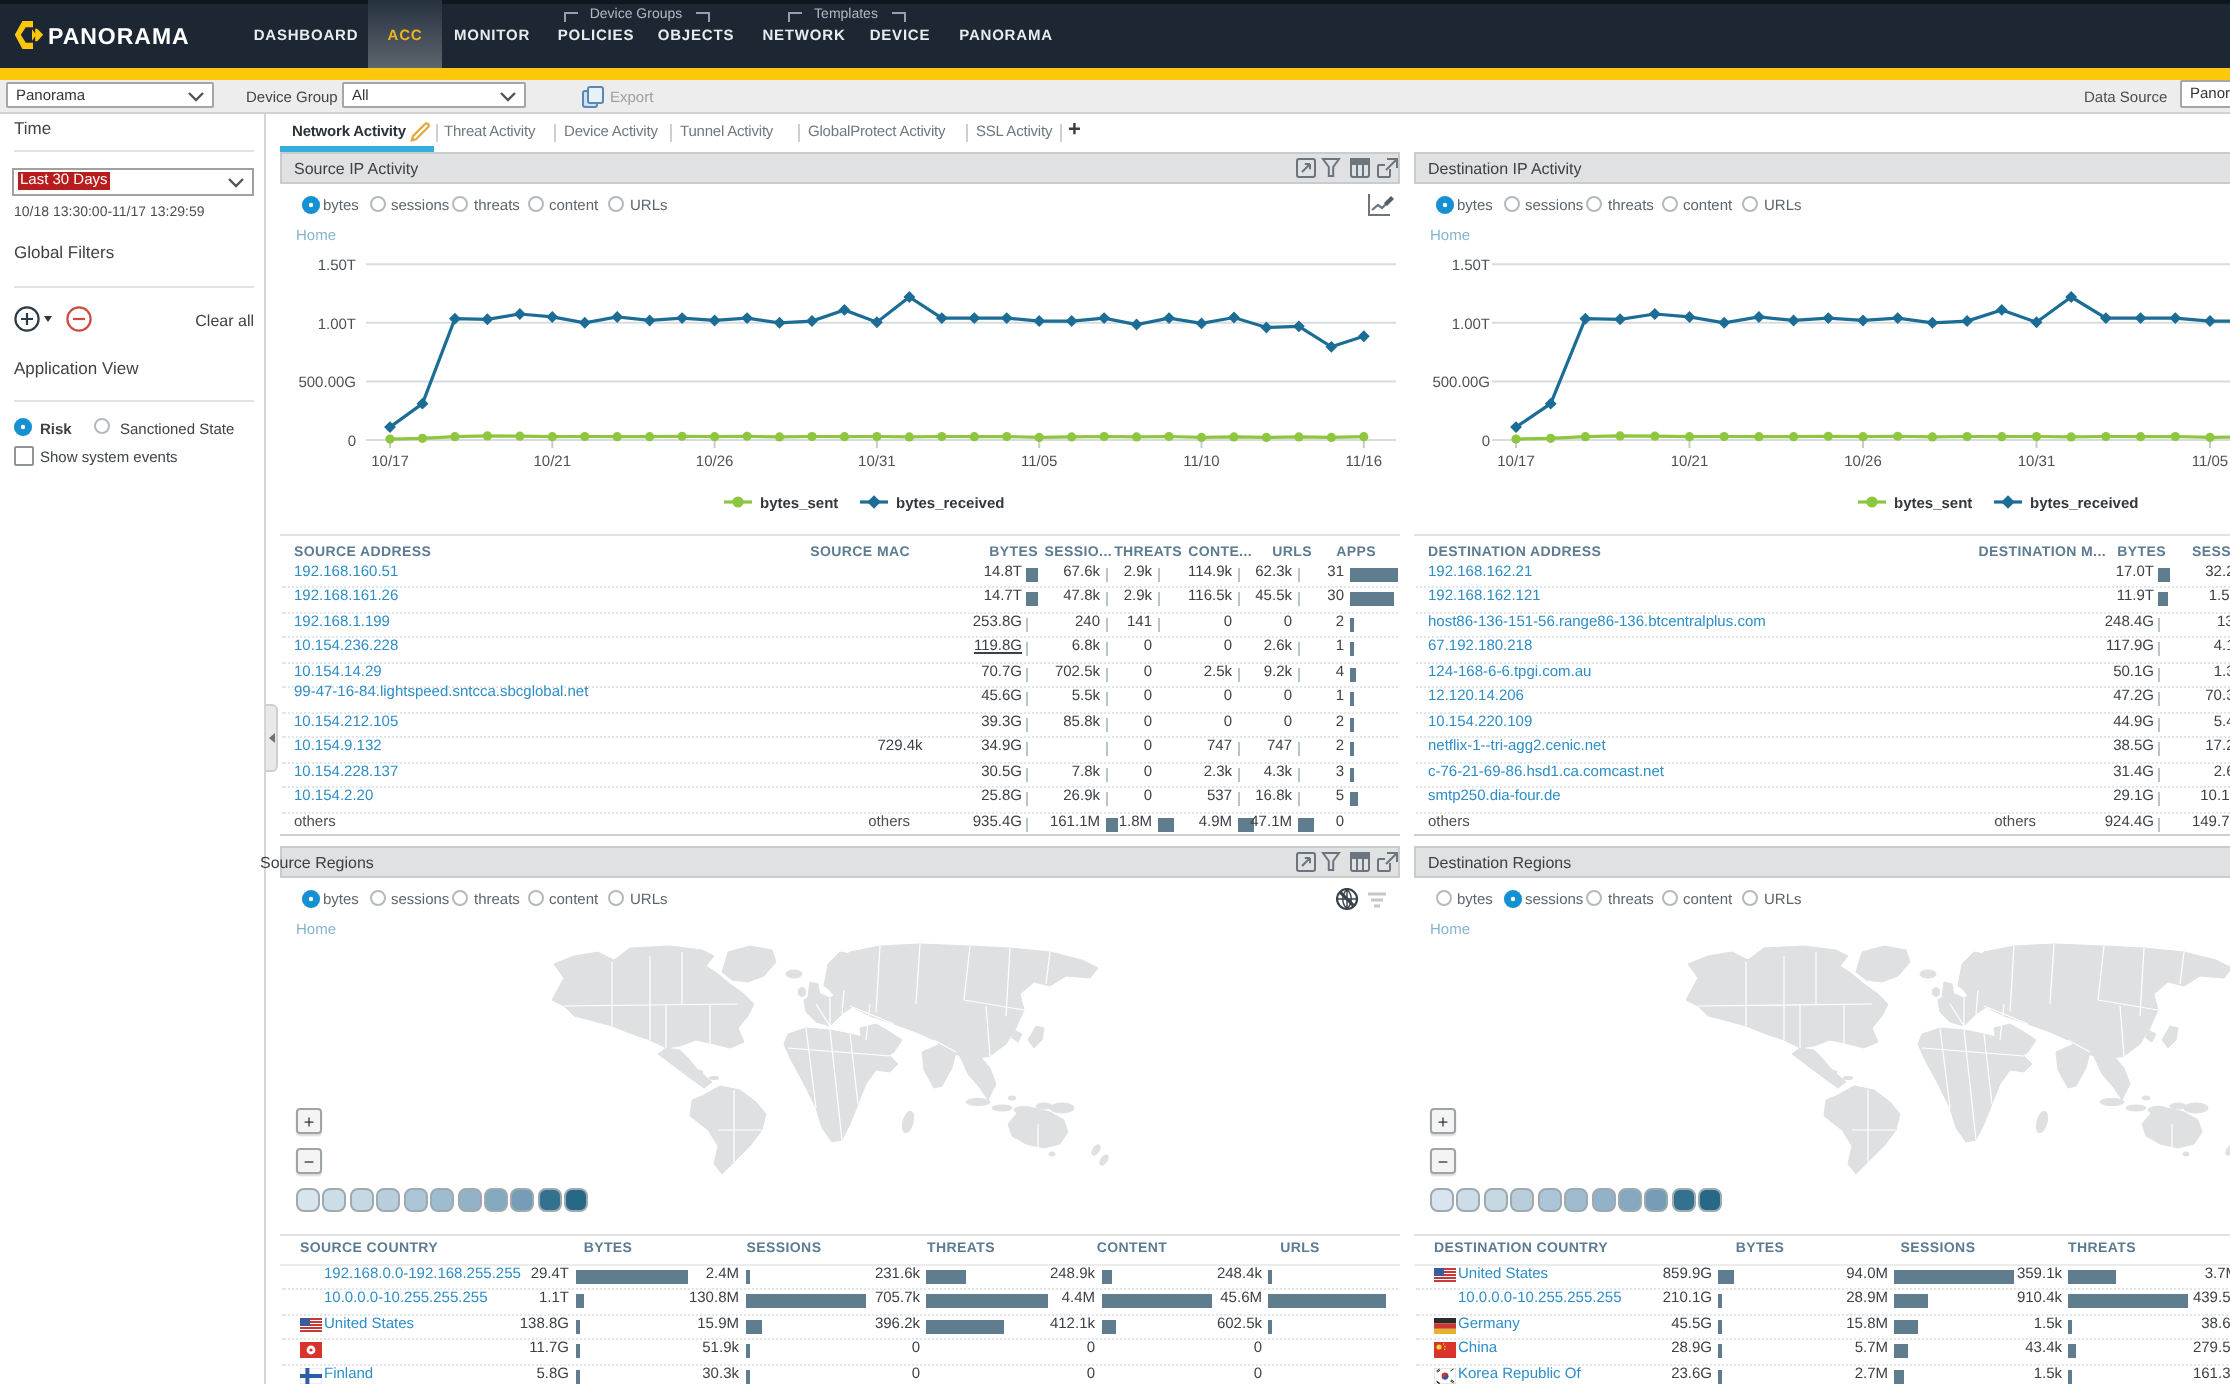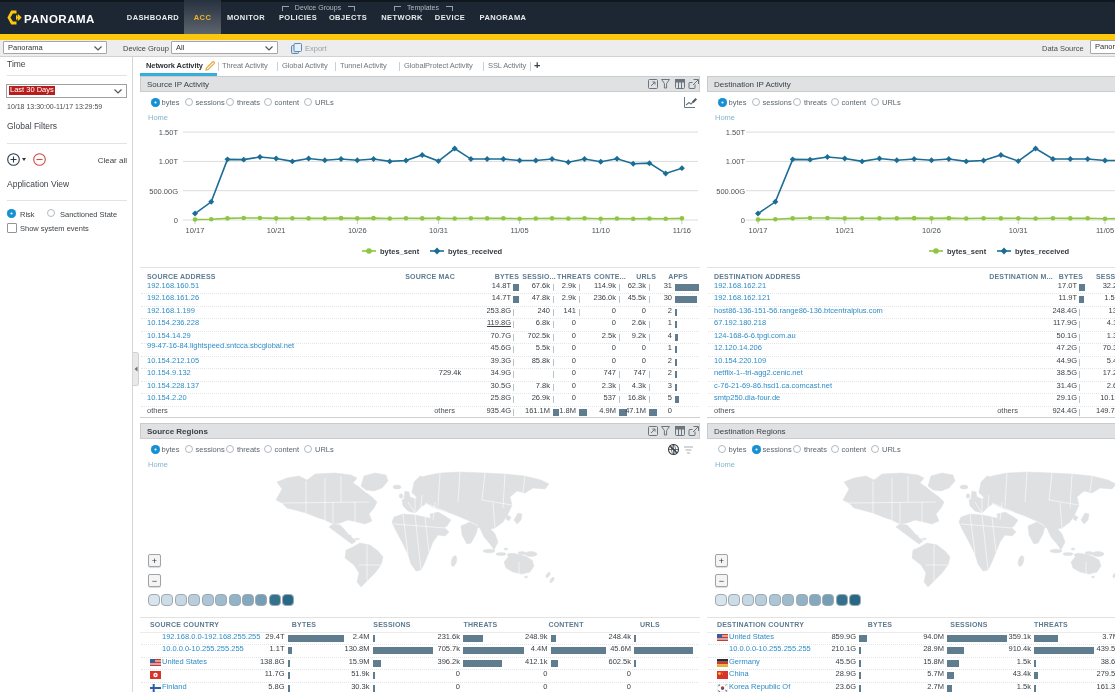--- a/index.html
+++ b/index.html
@@ -30,21 +30,21 @@
 <div style="position:absolute;left:404px;top:4px;width:38px;text-align:center;font-size:7px;color:#b2bac1;white-space:nowrap;">Templates</div>
 <div style="position:absolute;left:0;top:34px;width:1115px;height:6px;background:#fdc70b;"></div>
 <div style="position:absolute;left:0;top:40px;width:1115px;height:17px;background:#ededed;border-bottom:1px solid #d2d2d2;box-sizing:border-box;"></div>
 <div style="position:absolute;left:3px;top:41px;width:104px;height:13px;background:#fff;border:1px solid #a6a6a6;box-sizing:border-box;border-radius:1px;">
     <span style="position:absolute;left:4px;top:1.75px;font-size:7.5px;color:#333;white-space:nowrap;">Panorama</span>
     <svg style="position:absolute;right:4px;top:4px" width="8" height="5" viewBox="0 0 8 5">
       <path d="M0.5,0.5 L4,4 L7.5,0.5" stroke="#555" stroke-width="1.2" fill="none"></path>
     </svg>
   </div>
 <div style="position:absolute;left:123px;top:44.5px;font-size:7.5px;color:#444;font-weight:normal;white-space:nowrap;">Device Group</div>
-<div style="position:absolute;left:171px;top:41px;width:107px;height:13px;background:#fff;border:1px solid #a6a6a6;box-sizing:border-box;border-radius:1px;">
+<div style="position:absolute;left:171px;top:41px;width:92px;height:13px;background:#fff;border:1px solid #a6a6a6;box-sizing:border-box;border-radius:1px;">
     <span style="position:absolute;left:4px;top:1.75px;font-size:7.5px;color:#333;white-space:nowrap;">All</span>
     <svg style="position:absolute;right:4px;top:4px" width="8" height="5" viewBox="0 0 8 5">
       <path d="M0.5,0.5 L4,4 L7.5,0.5" stroke="#555" stroke-width="1.2" fill="none"></path>
     </svg>
   </div>
 <svg style="position:absolute;left:291px;top:43px" width="11" height="11" viewBox="0 0 11 11">
     <rect x="0.5" y="2.5" width="7" height="8" rx="1" fill="#cfe0ef" stroke="#5b87b5"></rect>
     <rect x="3" y="0.5" width="7.5" height="8" rx="1" fill="#e8f0f8" stroke="#5b87b5"></rect>
   </svg>
 <div style="position:absolute;left:305px;top:44.5px;font-size:7.5px;color:#9aa0a5;font-weight:normal;white-space:nowrap;">Export</div>
@@ -70,37 +70,37 @@
     <path d="M15,5 L19,5 L17,8 Z" fill="#333"></path>
   </svg>
 <svg style="position:absolute;left:33px;top:153px" width="14" height="13" viewBox="0 0 14 13">
     <circle cx="6.5" cy="6.5" r="5.8" fill="none" stroke="#cf4a42" stroke-width="1.1"></circle>
     <path d="M3.5,6.5 L9.5,6.5" stroke="#cf4a42" stroke-width="1.1"></path>
   </svg>
 <div style="position:absolute;left:-73px;top:156px;width:200px;text-align:right;font-size:8px;color:#3e4348;font-weight:normal;white-space:nowrap;">Clear all</div>
 <div style="position:absolute;left:7px;top:180px;font-size:8.5px;color:#3e4348;font-weight:normal;white-space:nowrap;">Application View</div>
 <div style="position:absolute;left:7px;top:200px;width:120px;border-top:1px solid #e3e3e3;"></div>
 <div class="rs" style="left:7px;top:209px"></div>
-<div style="position:absolute;left:20px;top:210.5px;font-size:7.5px;color:#3e4348;font-weight:normal;white-space:nowrap;">Risk</div>
+<div style="position:absolute;left:20px;top:210.5px;font-size:7.5px;color:#3e4348;font-weight:bold;white-space:nowrap;">Risk</div>
 <div class="r" style="left:47px;top:209px"></div>
 <div style="position:absolute;left:60px;top:210.5px;font-size:7.5px;color:#3e4348;font-weight:normal;white-space:nowrap;">Sanctioned State</div>
 <div style="position:absolute;left:7px;top:223px;width:10px;height:10px;background:#fff;border:1px solid #8f969b;box-sizing:border-box;border-radius:1px;"></div>
 <div style="position:absolute;left:20px;top:224.5px;font-size:7.5px;color:#3e4348;font-weight:normal;white-space:nowrap;">Show system events</div>
 <div style="position:absolute;left:133px;top:352px;width:6px;height:34px;background:#e9e9e9;border:1px solid #d0d0d0;border-left:none;border-radius:0 3px 3px 0;box-sizing:border-box;"></div>
 <svg style="position:absolute;left:134px;top:366px" width="4" height="6" viewBox="0 0 4 6">
     <path d="M3.5,0.5 L0.5,3 L3.5,5.5 Z" fill="#6a7278"></path>
   </svg>
 <div style="position:absolute;left:146px;top:61.5px;font-size:7.5px;color:#2c3237;font-weight:bold;white-space:nowrap;letter-spacing:-0.1px;">Network Activity</div>
 <svg style="position:absolute;left:205px;top:61px" width="10" height="10" viewBox="0 0 11 11">
     <path d="M1,10 L1.6,7.8 L8.3,1.1 C8.7,0.7 9.4,0.7 9.8,1.1 L10,1.3 C10.4,1.7 10.4,2.4 10,2.8 L3.3,9.5 Z" fill="none" stroke="#e3a63c" stroke-width="1.2"></path>
   </svg>
 <div style="position:absolute;left:217.5px;top:62px;width:1px;height:9px;background:#ccd0d2;"></div>
 <div style="position:absolute;left:222px;top:61.5px;font-size:7.5px;color:#70787f;font-weight:normal;white-space:nowrap;letter-spacing:-0.1px;">Threat Activity</div>
 <div style="position:absolute;left:277px;top:62px;width:1px;height:9px;background:#ccd0d2;"></div>
-<div style="position:absolute;left:282px;top:61.5px;font-size:7.5px;color:#70787f;font-weight:normal;white-space:nowrap;letter-spacing:-0.1px;">Global Activity</div>
+<div style="position:absolute;left:282px;top:61.5px;font-size:7.5px;color:#70787f;font-weight:normal;white-space:nowrap;letter-spacing:-0.1px;">Device Activity</div>
 <div style="position:absolute;left:334.5px;top:62px;width:1px;height:9px;background:#ccd0d2;"></div>
 <div style="position:absolute;left:340px;top:61.5px;font-size:7.5px;color:#70787f;font-weight:normal;white-space:nowrap;letter-spacing:-0.1px;">Tunnel Activity</div>
 <div style="position:absolute;left:398.5px;top:62px;width:1px;height:9px;background:#ccd0d2;"></div>
 <div style="position:absolute;left:404px;top:61.5px;font-size:7.5px;color:#70787f;font-weight:normal;white-space:nowrap;letter-spacing:-0.1px;">GlobalProtect Activity</div>
 <div style="position:absolute;left:482.5px;top:62px;width:1px;height:9px;background:#ccd0d2;"></div>
 <div style="position:absolute;left:488px;top:61.5px;font-size:7.5px;color:#70787f;font-weight:normal;white-space:nowrap;letter-spacing:-0.1px;">SSL Activity</div>
 <div style="position:absolute;left:529.5px;top:62px;width:1px;height:9px;background:#ccd0d2;"></div>
 <div style="position:absolute;left:534px;top:59px;font-size:11px;color:#3a3f44;font-weight:bold;white-space:nowrap;">+</div>
 <div style="position:absolute;left:140px;top:73px;width:77px;height:2.5px;background:#35aede;"></div>
 <div style="position:absolute;left:140px;top:76px;width:560px;height:16px;background:#dfe1e2;border:1px solid #c9cccd;box-sizing:border-box;"></div>
@@ -111,21 +111,21 @@
     <path d="M13.5,0.5 L21.5,0.5 L18.6,4.5 L18.6,9 L16.4,9 L16.4,4.5 Z"></path>
     <rect x="27.5" y="0.5" width="9" height="9" rx="1"></rect>
     <rect x="27.5" y="0.5" width="9" height="2.5" fill="#6c757d"></rect>
     <path d="M30.5,3 L30.5,9.5 M33.5,3 L33.5,9.5"></path>
     <path d="M47,5.5 L47,9 Q47,9.5 46.5,9.5 L41.5,9.5 Q41,9.5 41,9 L41,4 Q41,3.5 41.5,3.5 L44.5,3.5 M45.5,0.5 L50.5,0.5 L50.5,5 M50,1 L45,6"></path>
   </svg>
 <div style="position:absolute;left:707px;top:76px;width:560px;height:16px;background:#dfe1e2;border:1px solid #c9cccd;box-sizing:border-box;"></div>
 <div style="position:absolute;left:714px;top:80px;font-size:8px;color:#3c4146;font-weight:normal;white-space:nowrap;">Destination IP Activity</div>
 
 <div style="position:absolute;left:140px;top:423px;width:560px;height:16px;background:#dfe1e2;border:1px solid #c9cccd;box-sizing:border-box;"></div>
-<div style="position:absolute;left:147px;top:427px;font-size:8px;color:#3c4146;font-weight:bold;white-space:nowrap;">Source Regions</div>
+<div style="position:absolute;left:130px;top:427px;font-size:8px;color:#3c4146;font-weight:normal;white-space:nowrap;">Source Regions</div>
 <svg style="position:absolute;left:648px;top:426px" width="52" height="10" viewBox="0 0 52 10" fill="none" stroke="#6c757d" stroke-width="1">
     <rect x="0.5" y="0.5" width="9" height="9" rx="1"></rect>
     <path d="M3,7 L7,3 M7,3 L7,5.6 M7,3 L4.4,3"></path>
     <path d="M13.5,0.5 L21.5,0.5 L18.6,4.5 L18.6,9 L16.4,9 L16.4,4.5 Z"></path>
     <rect x="27.5" y="0.5" width="9" height="9" rx="1"></rect>
     <rect x="27.5" y="0.5" width="9" height="2.5" fill="#6c757d"></rect>
     <path d="M30.5,3 L30.5,9.5 M33.5,3 L33.5,9.5"></path>
     <path d="M47,5.5 L47,9 Q47,9.5 46.5,9.5 L41.5,9.5 Q41,9.5 41,9 L41,4 Q41,3.5 41.5,3.5 L44.5,3.5 M45.5,0.5 L50.5,0.5 L50.5,5 M50,1 L45,6"></path>
   </svg>
 <div style="position:absolute;left:707px;top:423px;width:560px;height:16px;background:#dfe1e2;border:1px solid #c9cccd;box-sizing:border-box;"></div>
@@ -397,21 +397,21 @@
 <div style="position:absolute;left:472px;top:281.5px;width:200px;text-align:right;font-size:7.5px;color:#3c4146;font-weight:normal;white-space:nowrap;">31</div>
 <div style="position:absolute;left:675px;top:283.5px;width:24px;height:7px;background:#5f7d8e;"></div>
 <div style="position:absolute;left:141px;top:293.25px;width:558px;border-top:1px dotted #e3e6e8;"></div>
 <div style="position:absolute;left:147px;top:294px;font-size:7.5px;color:#2e8dc6;font-weight:normal;white-space:nowrap;">192.168.161.26</div>
 <div style="position:absolute;left:311px;top:294px;width:200px;text-align:right;font-size:7.5px;color:#3c4146;font-weight:normal;white-space:nowrap;">14.7T</div>
 <div style="position:absolute;left:513px;top:296px;width:6px;height:7px;background:#5f7d8e;"></div>
 <div style="position:absolute;left:350px;top:294px;width:200px;text-align:right;font-size:7.5px;color:#3c4146;font-weight:normal;white-space:nowrap;">47.8k</div>
 <div style="position:absolute;left:552.5px;top:296px;width:1px;height:7px;background:#b9c4ca;"></div>
 <div style="position:absolute;left:376px;top:294px;width:200px;text-align:right;font-size:7.5px;color:#3c4146;font-weight:normal;white-space:nowrap;">2.9k</div>
 <div style="position:absolute;left:579px;top:296px;width:1px;height:7px;background:#b9c4ca;"></div>
-<div style="position:absolute;left:416px;top:294px;width:200px;text-align:right;font-size:7.5px;color:#3c4146;font-weight:normal;white-space:nowrap;">236.0k</div>
+<div style="position:absolute;left:416px;top:294px;width:200px;text-align:right;font-size:7.5px;color:#3c4146;font-weight:normal;white-space:nowrap;">116.5k</div>
 <div style="position:absolute;left:618.5px;top:296px;width:1px;height:7px;background:#b9c4ca;"></div>
 <div style="position:absolute;left:446px;top:294px;width:200px;text-align:right;font-size:7.5px;color:#3c4146;font-weight:normal;white-space:nowrap;">45.5k</div>
 <div style="position:absolute;left:648.5px;top:296px;width:1px;height:7px;background:#b9c4ca;"></div>
 <div style="position:absolute;left:472px;top:294px;width:200px;text-align:right;font-size:7.5px;color:#3c4146;font-weight:normal;white-space:nowrap;">30</div>
 <div style="position:absolute;left:675px;top:296px;width:22px;height:7px;background:#5f7d8e;"></div>
 <div style="position:absolute;left:141px;top:305.75px;width:558px;border-top:1px dotted #e3e6e8;"></div>
 <div style="position:absolute;left:147px;top:306.5px;font-size:7.5px;color:#2e8dc6;font-weight:normal;white-space:nowrap;">192.168.1.199</div>
 <div style="position:absolute;left:311px;top:306.5px;width:200px;text-align:right;font-size:7.5px;color:#3c4146;font-weight:normal;white-space:nowrap;">253.8G</div>
 <div style="position:absolute;left:513px;top:308.5px;width:1px;height:7px;background:#b9c4ca;"></div>
 <div style="position:absolute;left:350px;top:306.5px;width:200px;text-align:right;font-size:7.5px;color:#3c4146;font-weight:normal;white-space:nowrap;">240</div>

